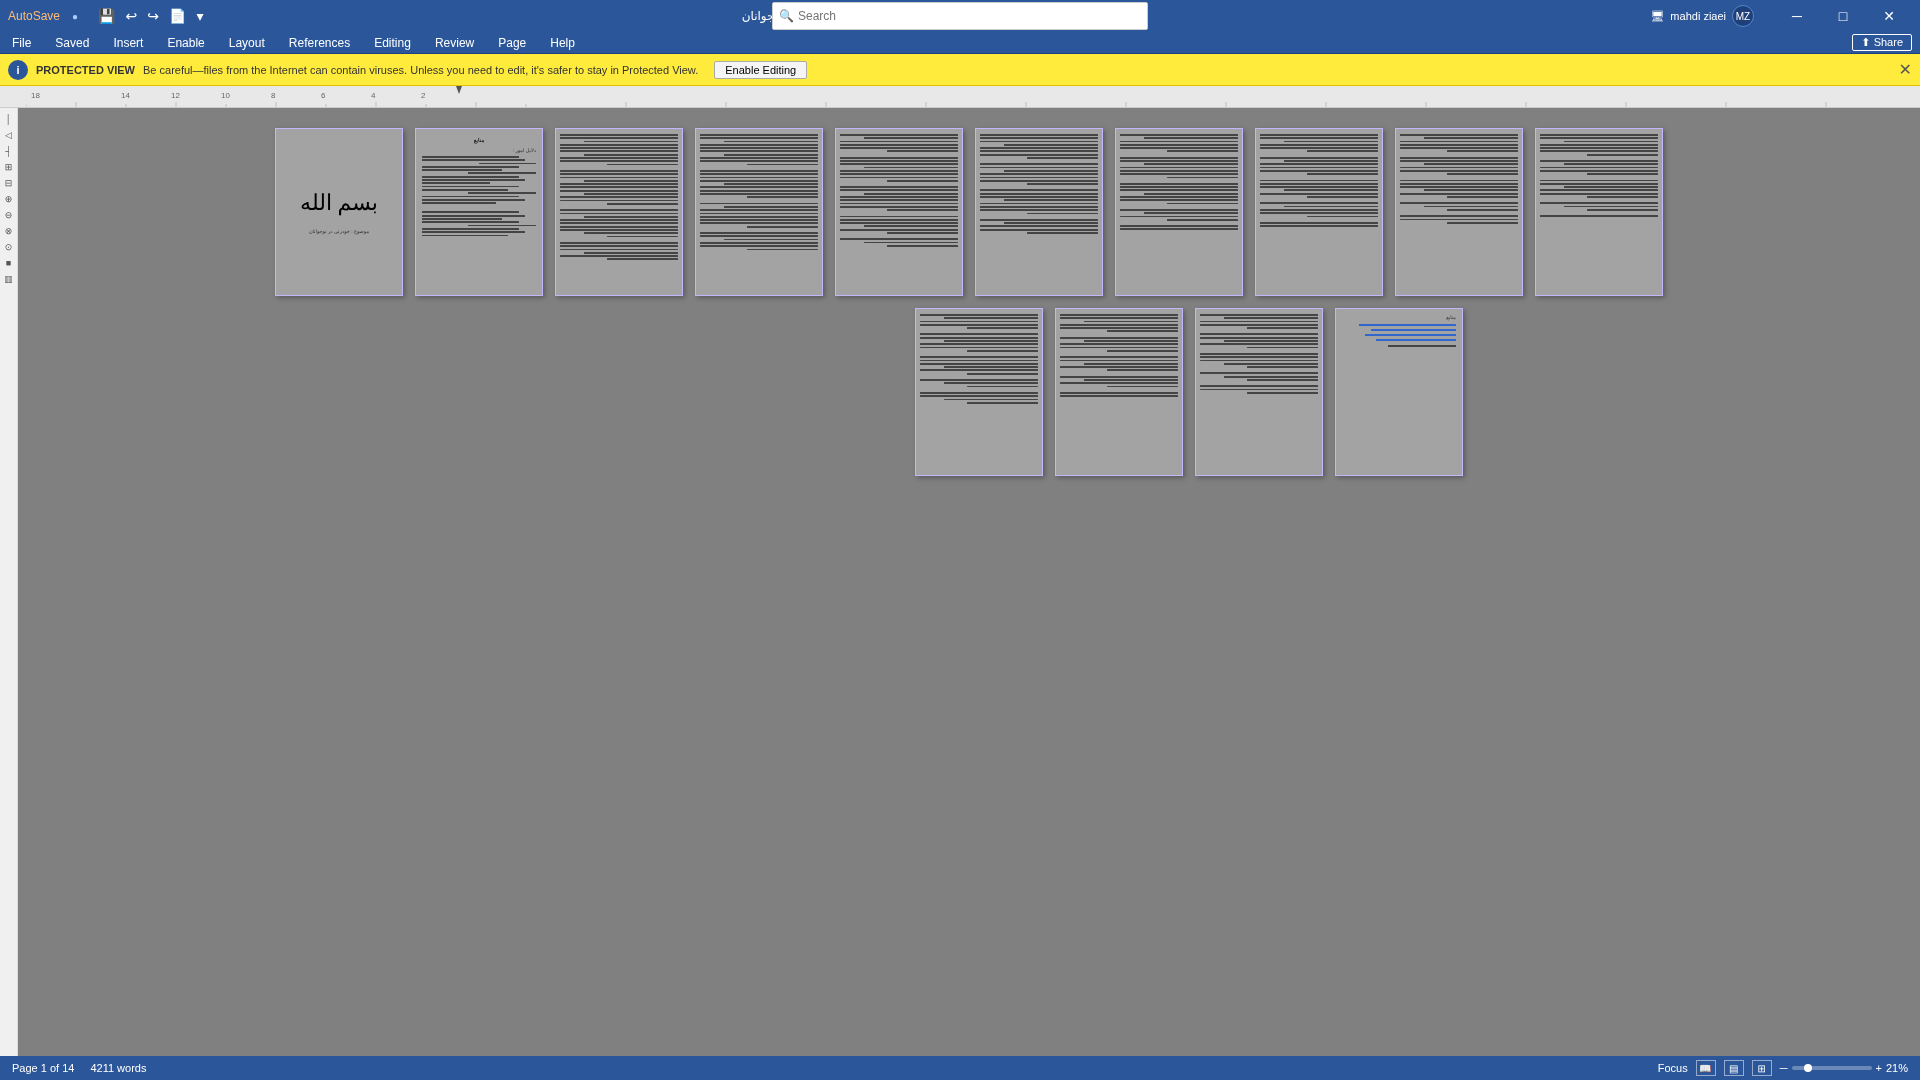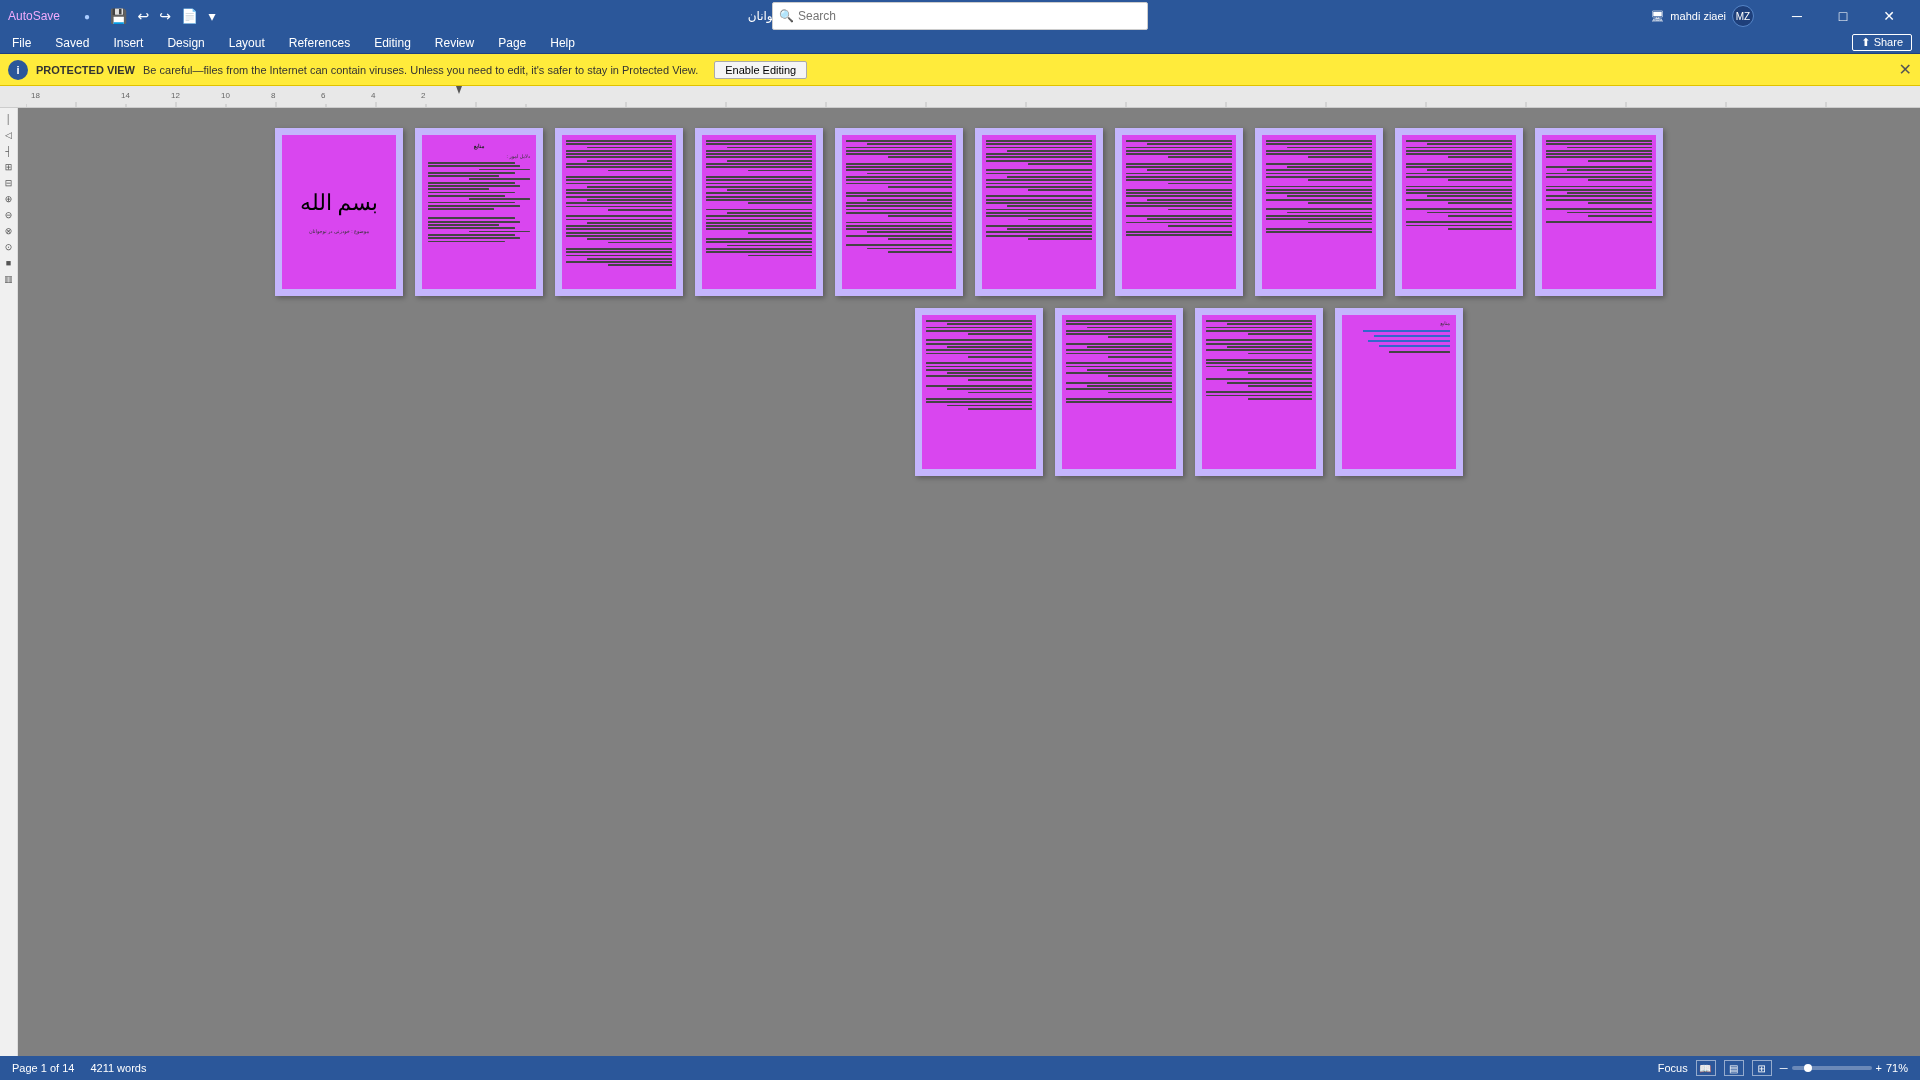--- a/index.html
+++ b/index.html
@@ -15,22 +15,22 @@
       color: white;
     }
     #title-bar .app-logo {
       display: flex;
       align-items: center;
       gap: 4px;
       margin-right: 8px;
     }
     #title-bar .app-name {
       font-size: 12px;
-      color: #f0abfc;
-      margin-right: 20px;
+      color: #fdba74;
+      margin-right: 8px;
     }
     #title-bar .toolbar-icons {
       display: flex;
       align-items: center;
       gap: 2px;
       margin-left: 8px;
     }
     #title-bar .toolbar-icons span {
       color: white;
       font-size: 14px;
@@ -239,22 +239,22 @@
     
     .page-row {
       display: flex;
       flex-direction: row;
       gap: 12px;
       margin-bottom: 12px;
       justify-content: center;
     }
 
     .page-thumb {
-      background: #d946ef;
-      border: 7px solid #c4b5fd;
+      background: #a3a3a3;
+      border: 1px solid #c4b5fd;
       box-shadow: 2px 2px 5px rgba(0,0,0,0.3);
       position: relative;
       overflow: hidden;
       flex-shrink: 0;
     }
 
     
     .page-thumb.row1 {
       width: 128px;
       height: 168px;
@@ -397,21 +397,21 @@
       <span>□</span>
       <span class="close">✕</span>
     </div>
   </div>
 </div>
 
 <div id="ribbon">
   <span class="ribbon-tab">File</span>
   <span class="ribbon-tab">Saved</span>
   <span class="ribbon-tab">Insert</span>
-  <span class="ribbon-tab">Design</span>
+  <span class="ribbon-tab">Enable</span>
   <span class="ribbon-tab">Layout</span>
   <span class="ribbon-tab">References</span>
   <span class="ribbon-tab">Editing</span>
   <span class="ribbon-tab">Review</span>
   <span class="ribbon-tab">Page</span>
   <span class="ribbon-tab">Help</span>
   <button class="share-btn">
     <span>⬆</span>
     <span>Share</span>
   </button>
@@ -949,16 +949,16 @@
     <span style="font-size:11px;cursor:pointer;">Focus</span>
     <div class="view-btn">📖</div>
     <div class="view-btn">▤</div>
     <div class="view-btn">⊞</div>
     <div class="zoom-area">
       <span style="cursor:pointer;">─</span>
       <div class="zoom-slider">
         <div class="zoom-thumb"></div>
       </div>
       <span style="cursor:pointer;">+</span>
-      <span>71%</span>
+      <span>21%</span>
     </div>
   </div>
 </div>
 
 </body></html>

